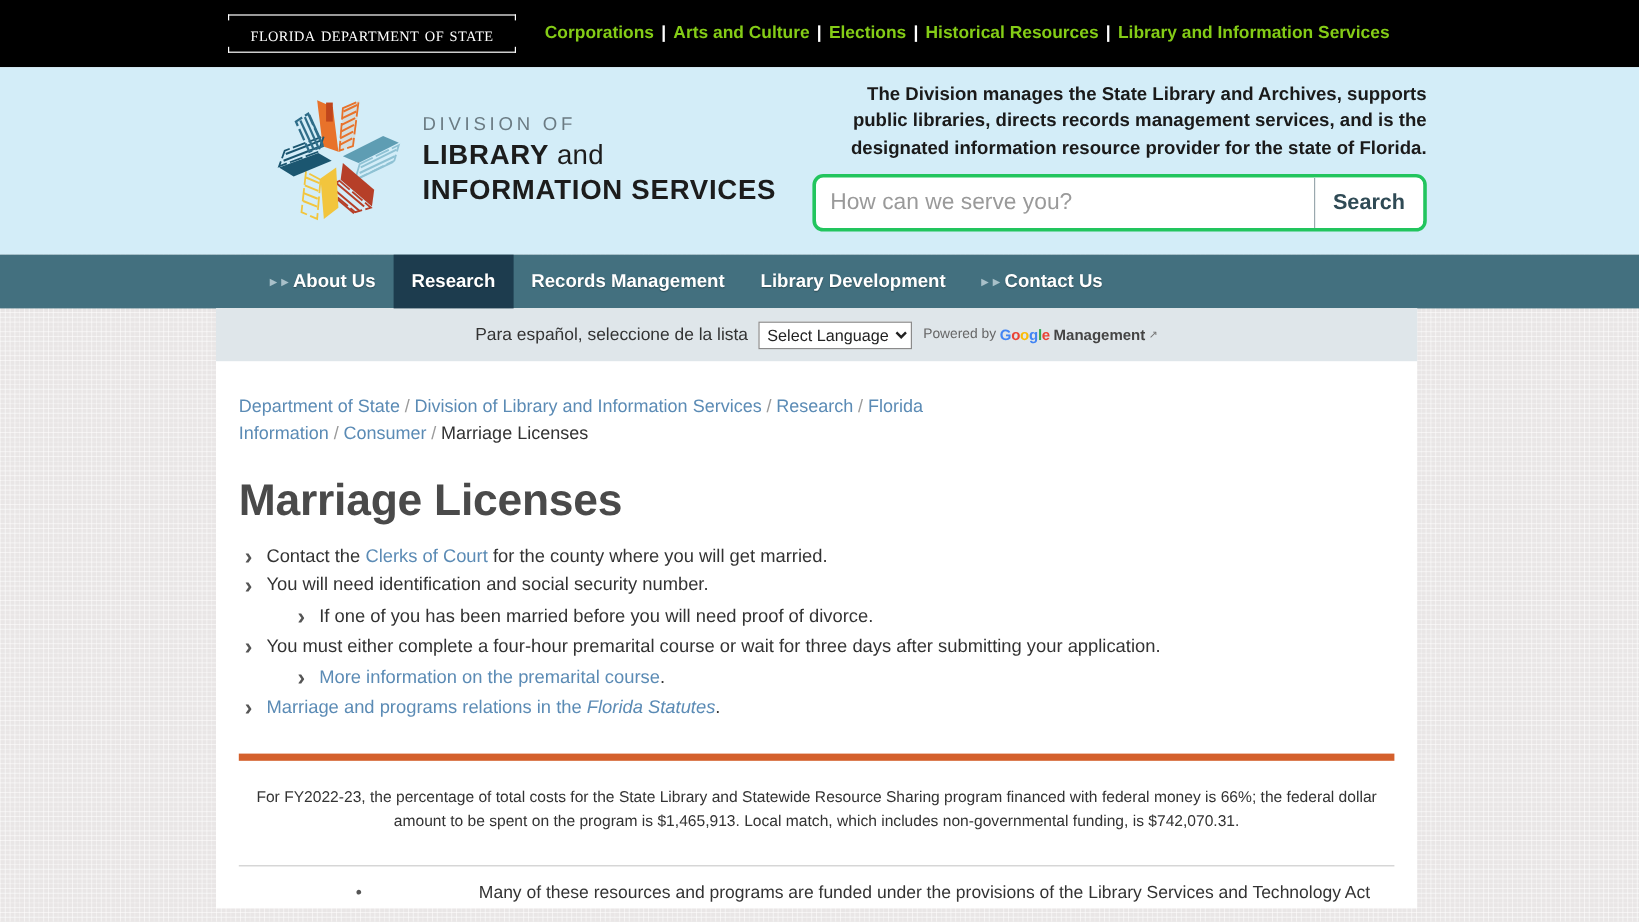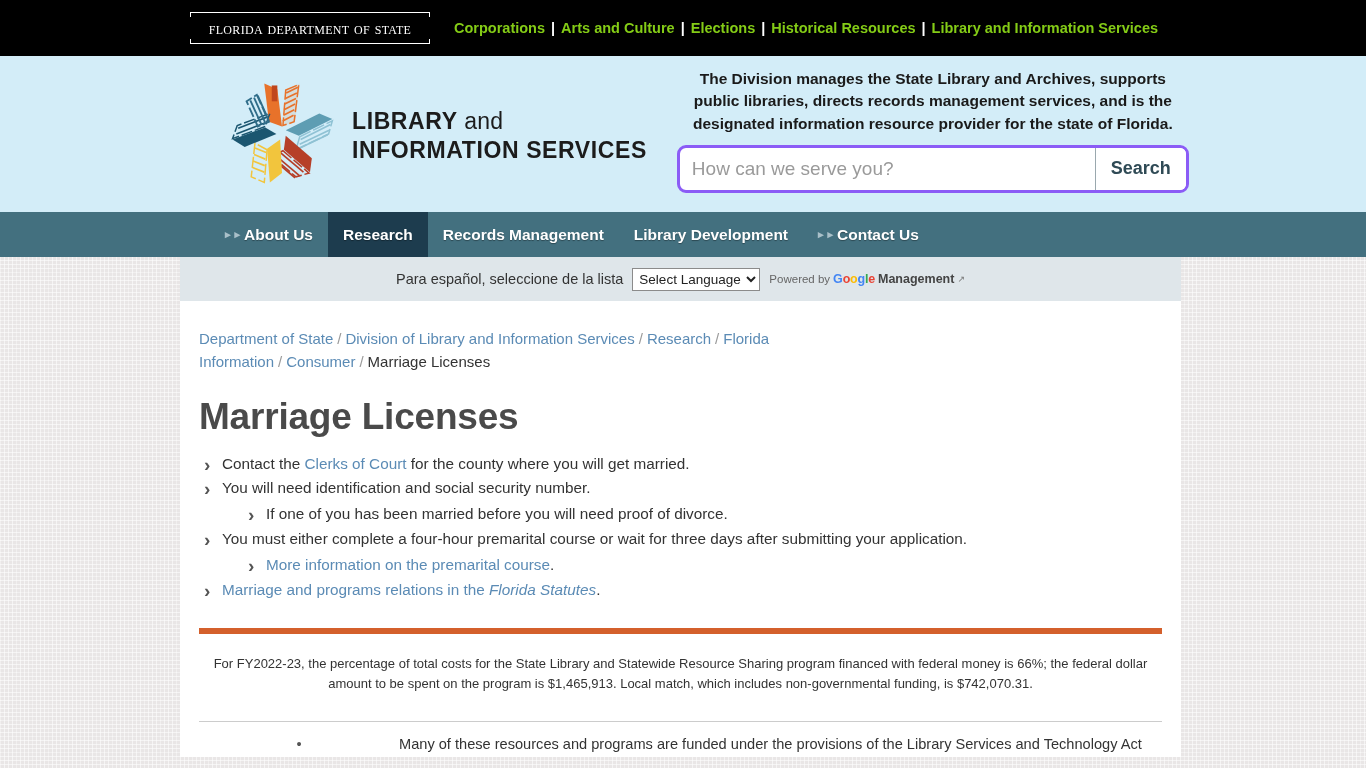--- a/index.html
+++ b/index.html
@@ -132,30 +132,30 @@
     margin-top: 6px;
     letter-spacing: 0.6px;
   }
 
   .header-right {
     margin-left: 30px;
     margin-top: 12px;
     width: 512px;
   }
   .tagline {
-    text-align: center;
+    text-align: right;
     font-size: 15.5px;
     font-weight: bold;
     color: #1a1a1a;
     line-height: 1.44;
   }
   .searchwrap {
     margin-top: 10px;
     height: 42px;
-    border: 3px solid #8b5cf6;
+    border: 3px solid #22c55e;
     border-radius: 9px;
     background: #fff;
     display: flex;
     align-items: stretch;
     overflow: hidden;
   }
   .searchwrap input {
     flex: 1 1 auto;
     border: none;
     outline: none;
@@ -427,20 +427,21 @@
 
       <g>
         <path d="M22 34 L25 28 L40 46 L36 52 Z" fill="#9cc8dc" opacity="0"></path>
         <path d="M33 18 L46 47 L34 52 L22 25 Z" fill="none" stroke="#2f6d89" stroke-width="2" stroke-dasharray="11 3"></path>
         <path d="M26 24 L38 50" stroke="#2f6d89" stroke-width="2"></path>
         <path d="M30 21 L42 48" stroke="#2f6d89" stroke-width="2"></path>
         <path d="M34 19 L46 46" stroke="#2f6d89" stroke-width="2"></path>
       </g>
     </svg>
     <div class="brand-text">
+      <div class="l1">DIVISION OF</div>
       <div class="l2"><span class="bold">LIBRARY</span> <span class="light">and</span></div>
       <div class="l3">INFORMATION SERVICES</div>
     </div>
   </div>
   <div class="header-right">
     <div class="tagline">The Division manages the State Library and Archives, supports public libraries, directs records management services, and is the designated information resource provider for the state of Florida.</div>
     <div class="searchwrap">
       <input type="text" placeholder="How can we serve you?" style="">
       <button class="searchbtn">Search</button>
     </div>

